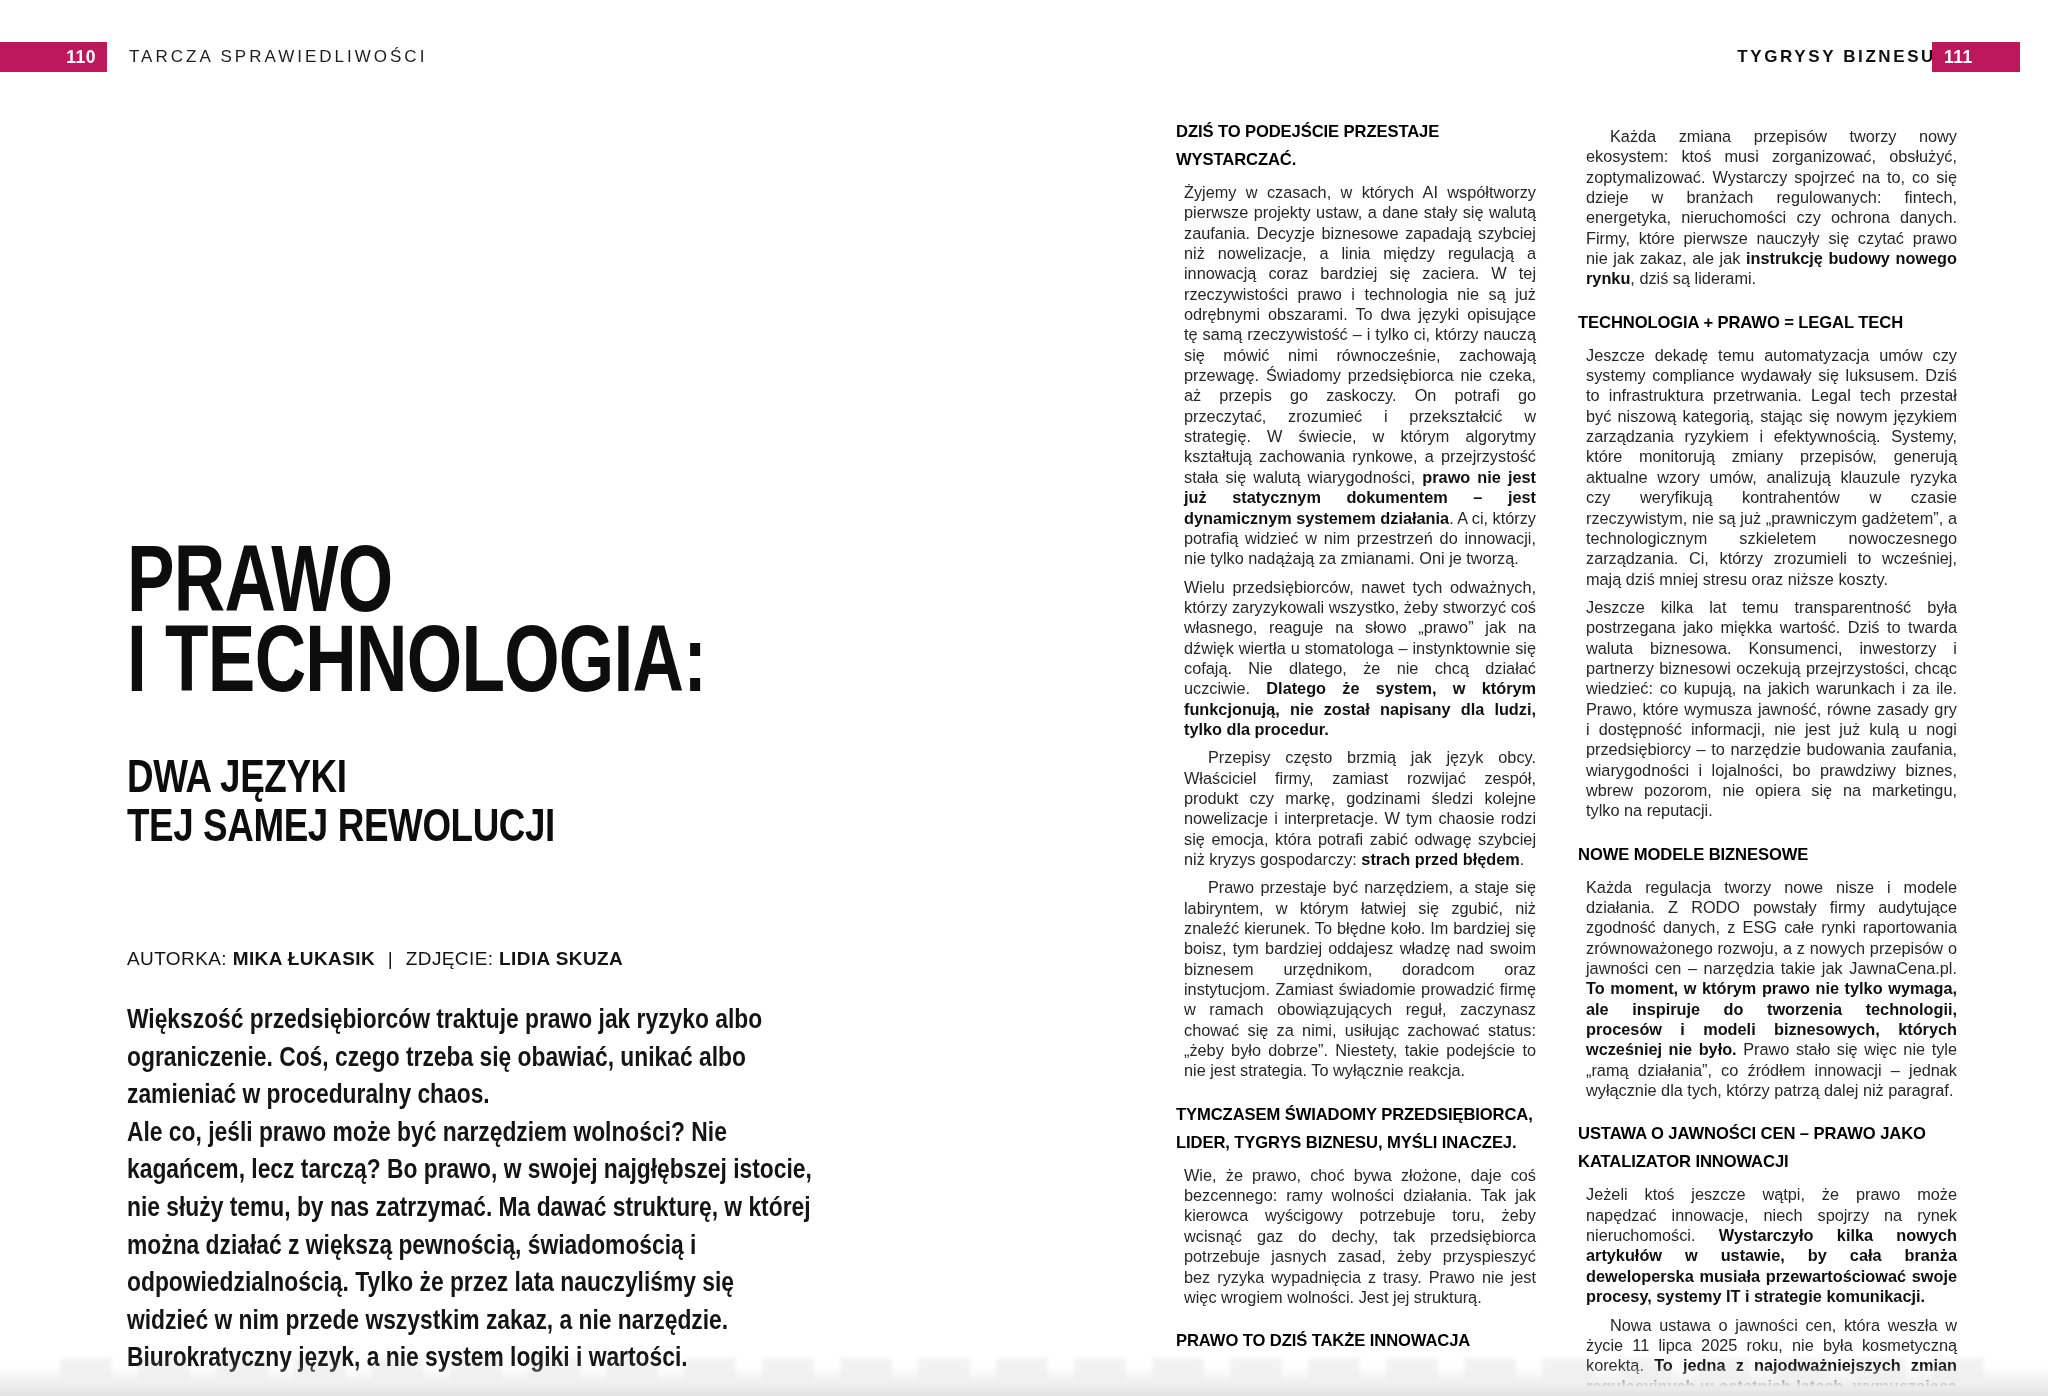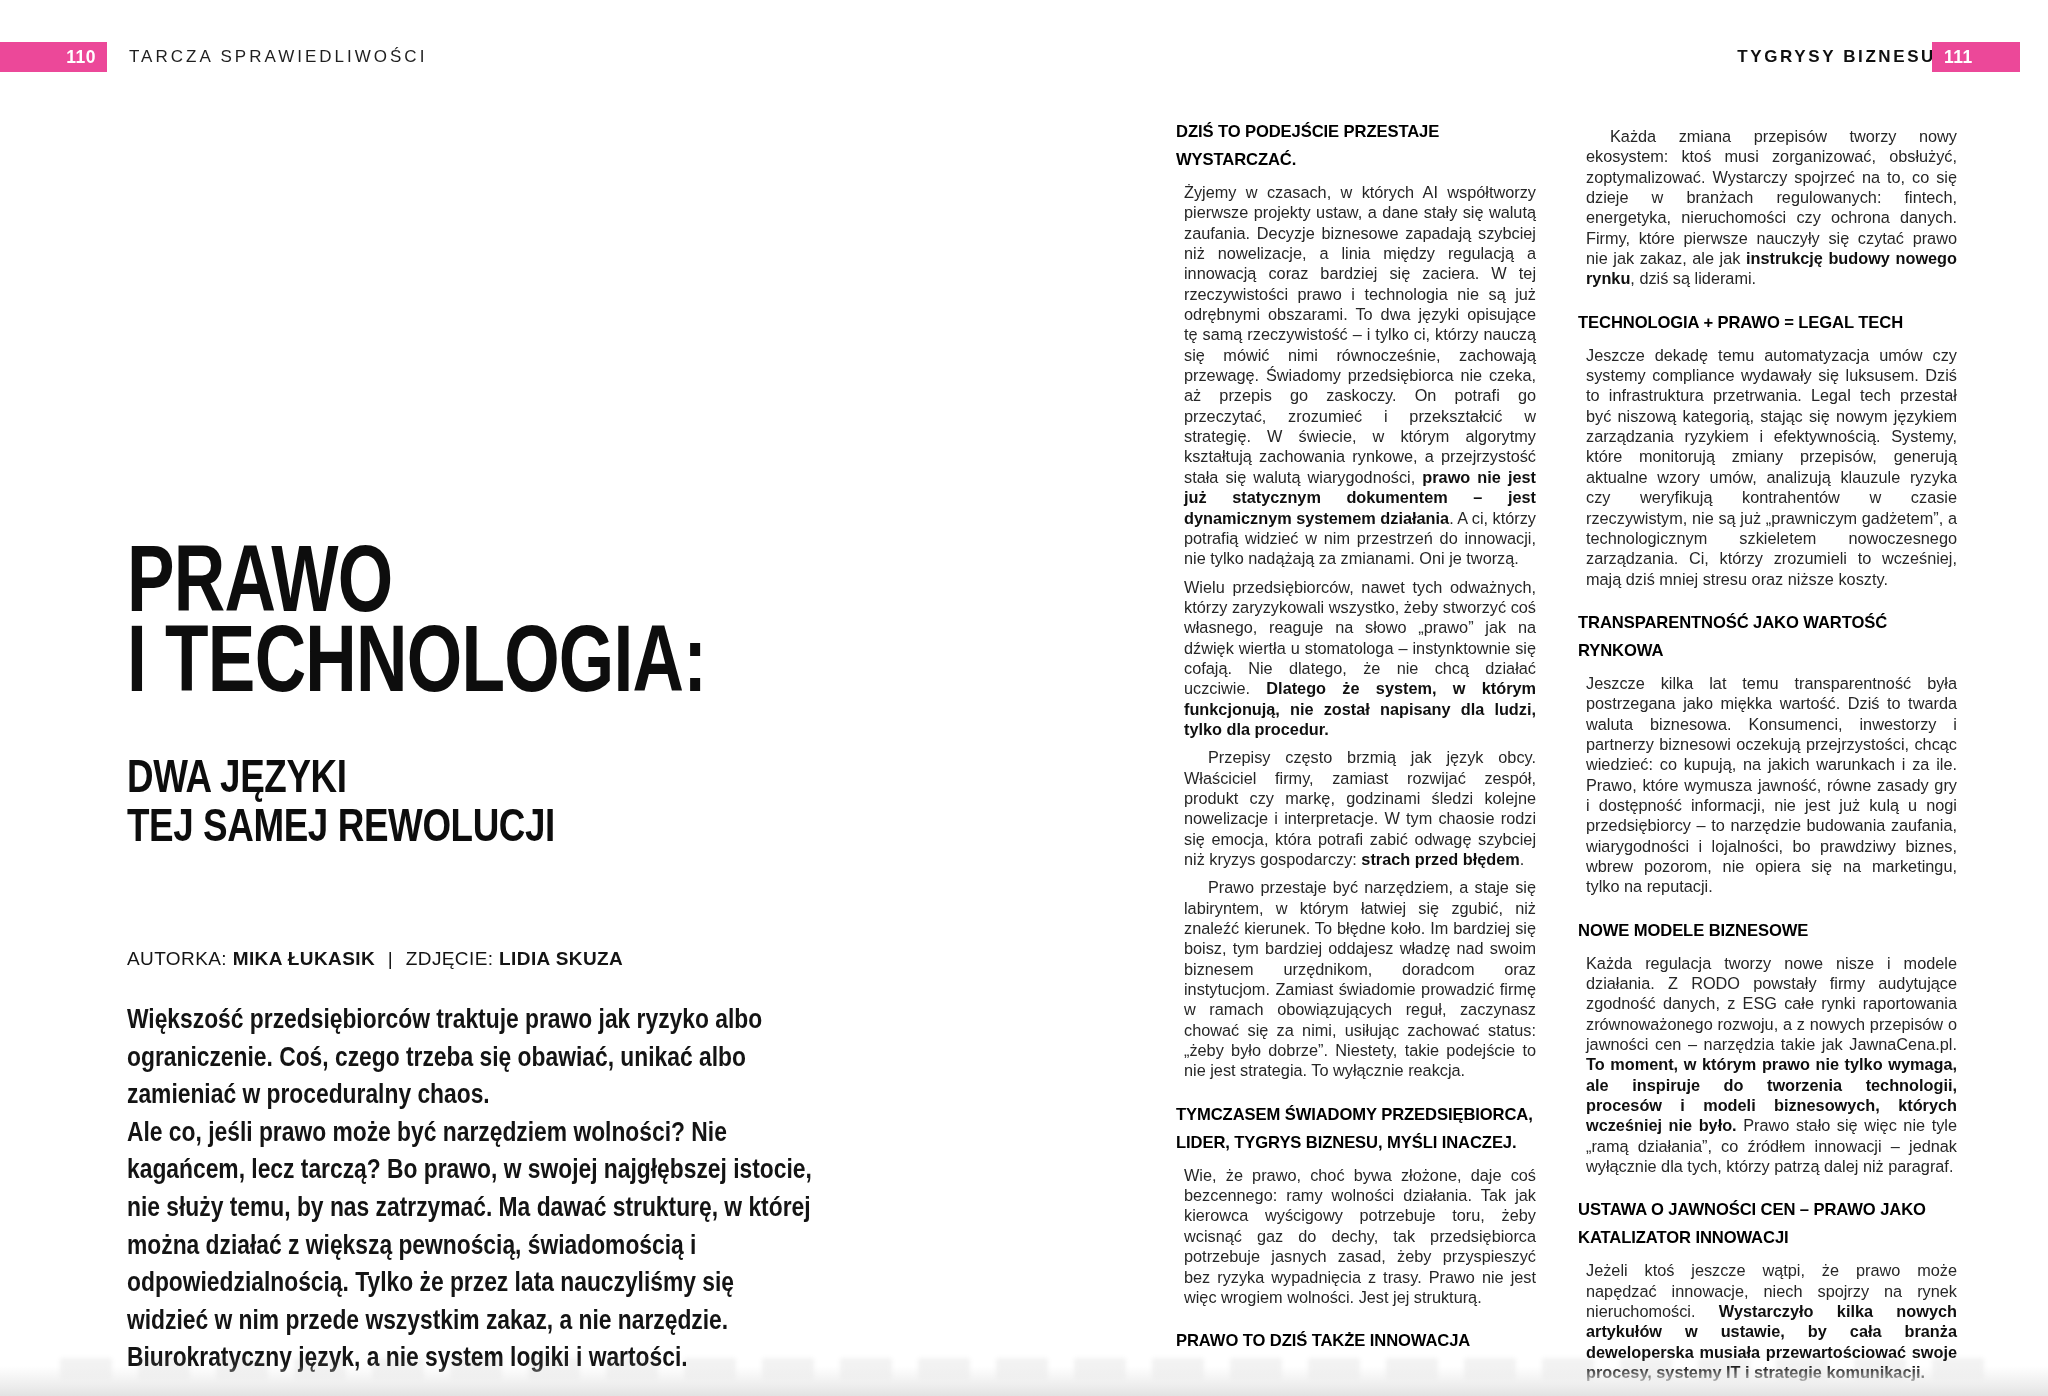--- a/index.html
+++ b/index.html
@@ -4,21 +4,21 @@
 <style>
   html,body { margin:0; padding:0; background:#ffffff; }
   .page {
     position:relative; width:2048px; height:1396px; overflow:hidden;
     background:#ffffff; color:#1a1a1a;
     font-family:"Liberation Sans","DejaVu Sans",sans-serif;
   }
 
   
   .folio-box {
-    position:absolute; top:42px; height:30px; background:#ec4899; color:#ffffff;
+    position:absolute; top:42px; height:30px; background:#be185d; color:#ffffff;
     display:flex; align-items:center; font-weight:700; font-size:17.5px; letter-spacing:.5px;
     box-sizing:border-box;
   }
   #folio-left-box { left:0; width:107px; justify-content:flex-end; padding-right:11px; }
   #folio-right-box { right:28px; width:88px; justify-content:flex-start; padding-left:12px; }
   #running-head-left {
     position:absolute; left:129px; top:42px; height:30px; display:flex; align-items:center;
     font-size:17px; letter-spacing:3px; color:#1f1f1f; white-space:nowrap;
   }
   #running-head-right {
@@ -121,21 +121,20 @@
       <p class="indent"><span>Przepisy często brzmią jak język obcy. Właściciel firmy, zamiast rozwijać zespół, produkt czy markę, godzinami śledzi kolejne nowelizacje i interpretacje. W tym chaosie rodzi się emocja, która potrafi zabić odwagę szybciej niż kryzys gospodarczy: </span><span class="b">strach przed błędem</span><span>.</span></p>
       <p class="indent"><span>Prawo przestaje być narzędziem, a staje się labiryntem, w którym łatwiej się zgubić, niż znaleźć kierunek. To błędne koło. Im bardziej się boisz, tym bardziej oddajesz władzę nad swoim biznesem urzędnikom, doradcom oraz instytucjom. Zamiast świadomie prowadzić firmę w ramach obowiązujących reguł, zaczynasz chować się za nimi, usiłując zachować status: „żeby było dobrze”. Niestety, takie podejście to nie jest strategia. To wyłącznie reakcja.</span></p>
       <h3><span>TYMCZASEM ŚWIADOMY PRZEDSIĘBIORCA, LIDER, TYGRYS BIZNESU, MYŚLI INACZEJ.</span></h3>
       <p><span>Wie, że prawo, choć bywa złożone, daje coś bezcennego: ramy wolności działania. Tak jak kierowca wyścigowy potrzebuje toru, żeby wcisnąć gaz do dechy, tak przedsiębiorca potrzebuje jasnych zasad, żeby przyspieszyć bez ryzyka wypadnięcia z trasy. Prawo nie jest więc wrogiem wolności. Jest jej strukturą.</span></p>
       <h3><span>PRAWO TO DZIŚ TAKŻE INNOWACJA</span></h3>
     </div>
   <div class="col" id="col2">
       <p class="indent"><span>Każda zmiana przepisów tworzy nowy ekosystem: ktoś musi zorganizować, obsłużyć, zoptymalizować. Wystarczy spojrzeć na to, co się dzieje w branżach regulowanych: fintech, energetyka, nieruchomości czy ochrona danych. Firmy, które pierwsze nauczyły się czytać prawo nie jak zakaz, ale jak </span><span class="b">instrukcję budowy nowego rynku</span><span>, dziś są liderami.</span></p>
       <h3><span>TECHNOLOGIA + PRAWO = LEGAL TECH</span></h3>
       <p><span>Jeszcze dekadę temu automatyzacja umów czy systemy compliance wydawały się luksusem. Dziś to infrastruktura przetrwania. Legal tech przestał być niszową kategorią, stając się nowym językiem zarządzania ryzykiem i efektywnością. Systemy, które monitorują zmiany przepisów, generują aktualne wzory umów, analizują klauzule ryzyka czy weryfikują kontrahentów w czasie rzeczywistym, nie są już „prawniczym gadżetem”, a technologicznym szkieletem nowoczesnego zarządzania. Ci, którzy zrozumieli to wcześniej, mają dziś mniej stresu oraz niższe koszty.</span></p>
-      <h3><span>TRANSPARENTNOŚĆ JAKO WARTOŚĆ RYNKOWA</span></h3>
       <p><span>Jeszcze kilka lat temu transparentność była postrzegana jako miękka wartość. Dziś to twarda waluta biznesowa. Konsumenci, inwestorzy i partnerzy biznesowi oczekują przejrzystości, chcąc wiedzieć: co kupują, na jakich warunkach i za ile. Prawo, które wymusza jawność, równe zasady gry i dostępność informacji, nie jest już kulą u nogi przedsiębiorcy – to narzędzie budowania zaufania, wiarygodności i lojalności, bo prawdziwy biznes, wbrew pozorom, nie opiera się na marketingu, tylko na reputacji.</span></p>
       <h3><span>NOWE MODELE BIZNESOWE</span></h3>
       <p><span>Każda regulacja tworzy nowe nisze i modele działania. Z RODO powstały firmy audytujące zgodność danych, z ESG całe rynki raportowania zrównoważonego rozwoju, a z nowych przepisów o jawności cen – narzędzia takie jak JawnaCena.pl. </span><span class="b">To moment, w którym prawo nie tylko wymaga, ale inspiruje do tworzenia technologii, procesów i modeli biznesowych, których wcześniej nie było.</span><span> Prawo stało się więc nie tyle „ramą działania”, co źródłem innowacji – jednak wyłącznie dla tych, którzy patrzą dalej niż paragraf.</span></p>
       <h3><span>USTAWA O JAWNOŚCI CEN – PRAWO JAKO KATALIZATOR INNOWACJI</span></h3>
       <p><span>Jeżeli ktoś jeszcze wątpi, że prawo może napędzać innowacje, niech spojrzy na rynek nieruchomości. </span><span class="b">Wystarczyło kilka nowych artykułów w ustawie, by cała branża deweloperska musiała przewartościować swoje procesy, systemy IT i strategie komunikacji.</span></p>
       <p class="indent"><span>Nowa ustawa o jawności cen, która weszła w życie 11 lipca 2025 roku, nie była kosmetyczną korektą. </span><span class="b">To jedna z najodważniejszych zmian regulacyjnych w ostatnich latach, wymuszająca realną transparentność tam, gdzie przez dekady panowała uznaniowość.</span></p>
     </div>
 
   <div class="ghost-lines"></div>
   <div class="bottom-fade"></div>

